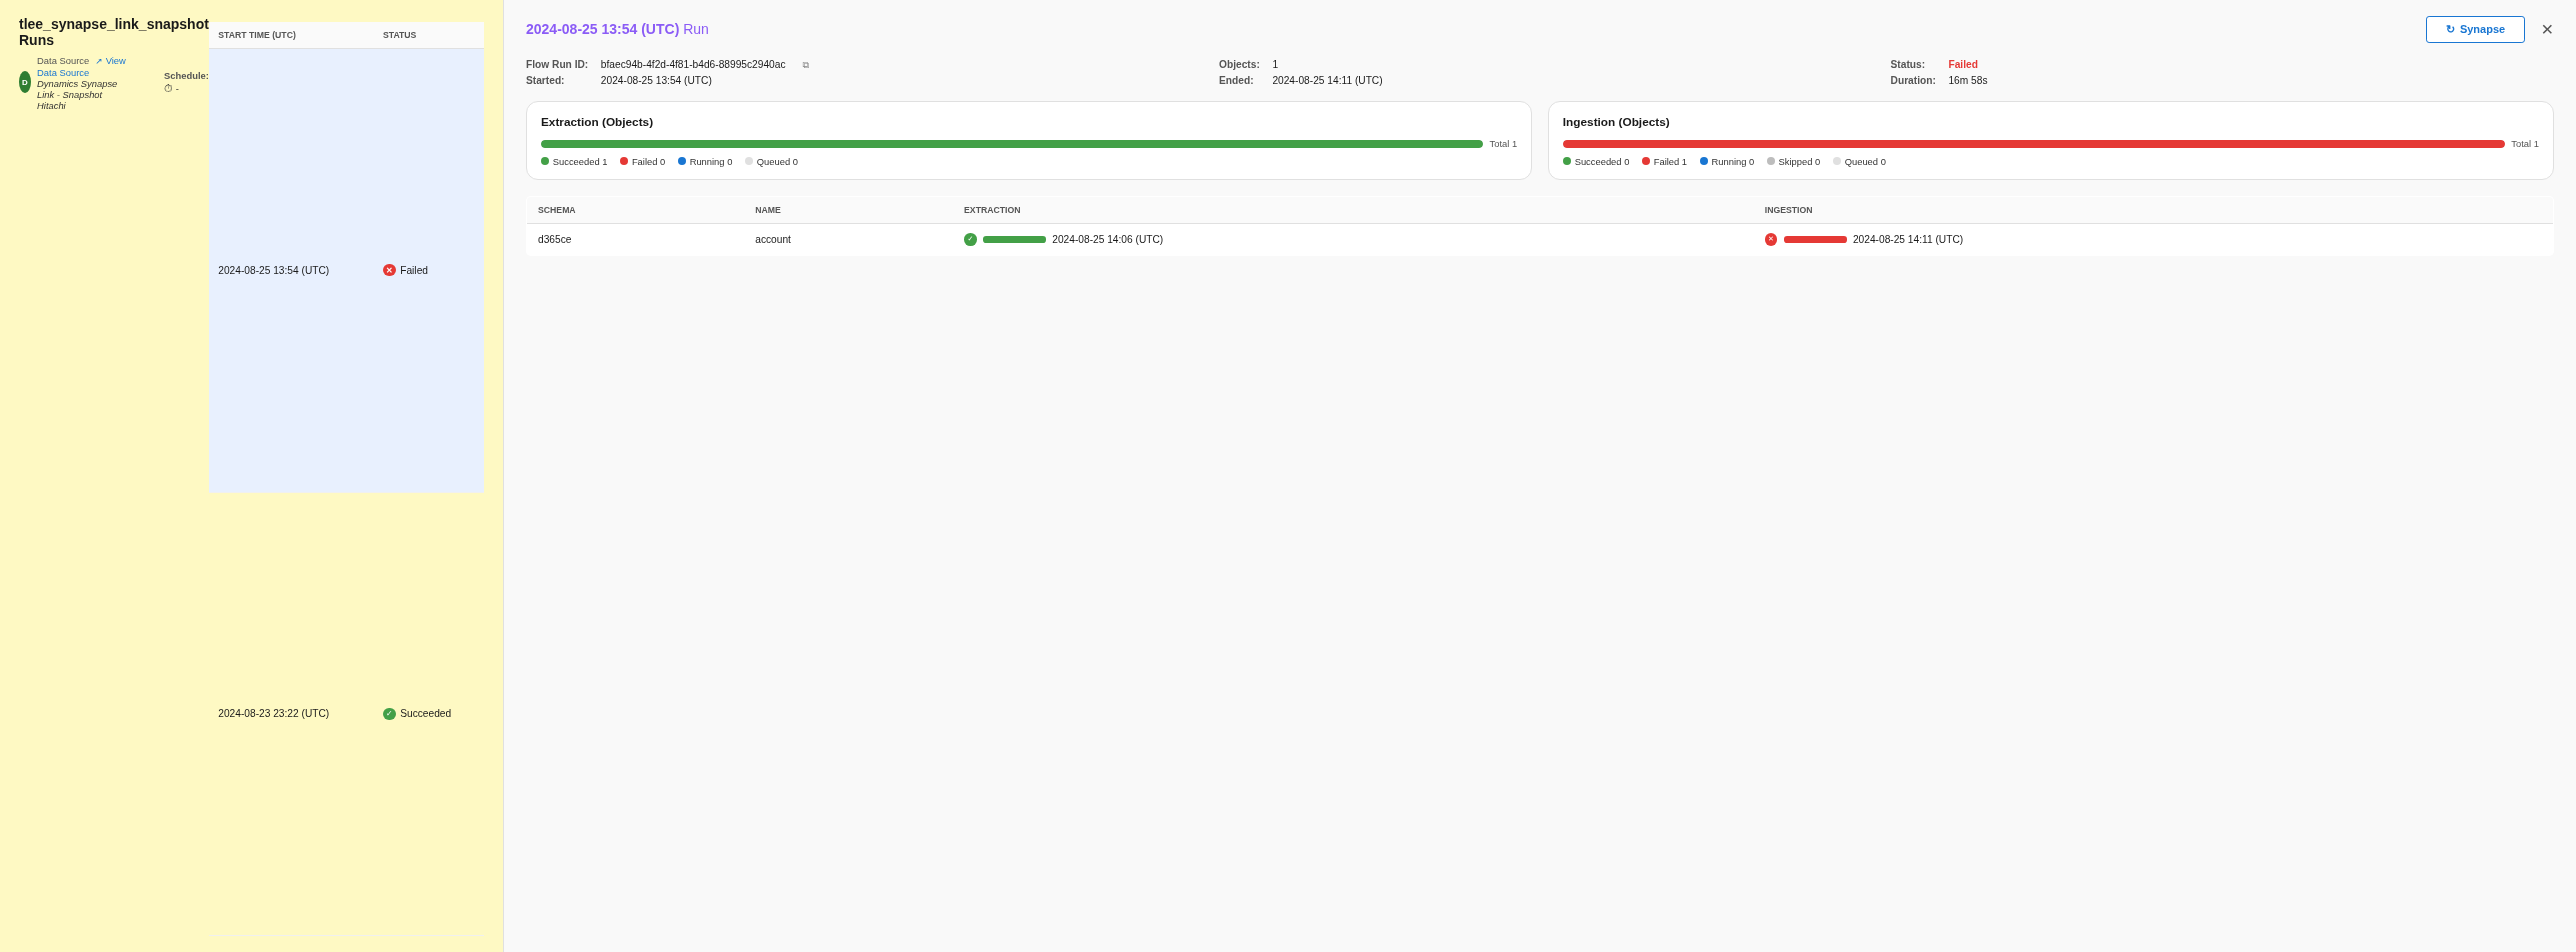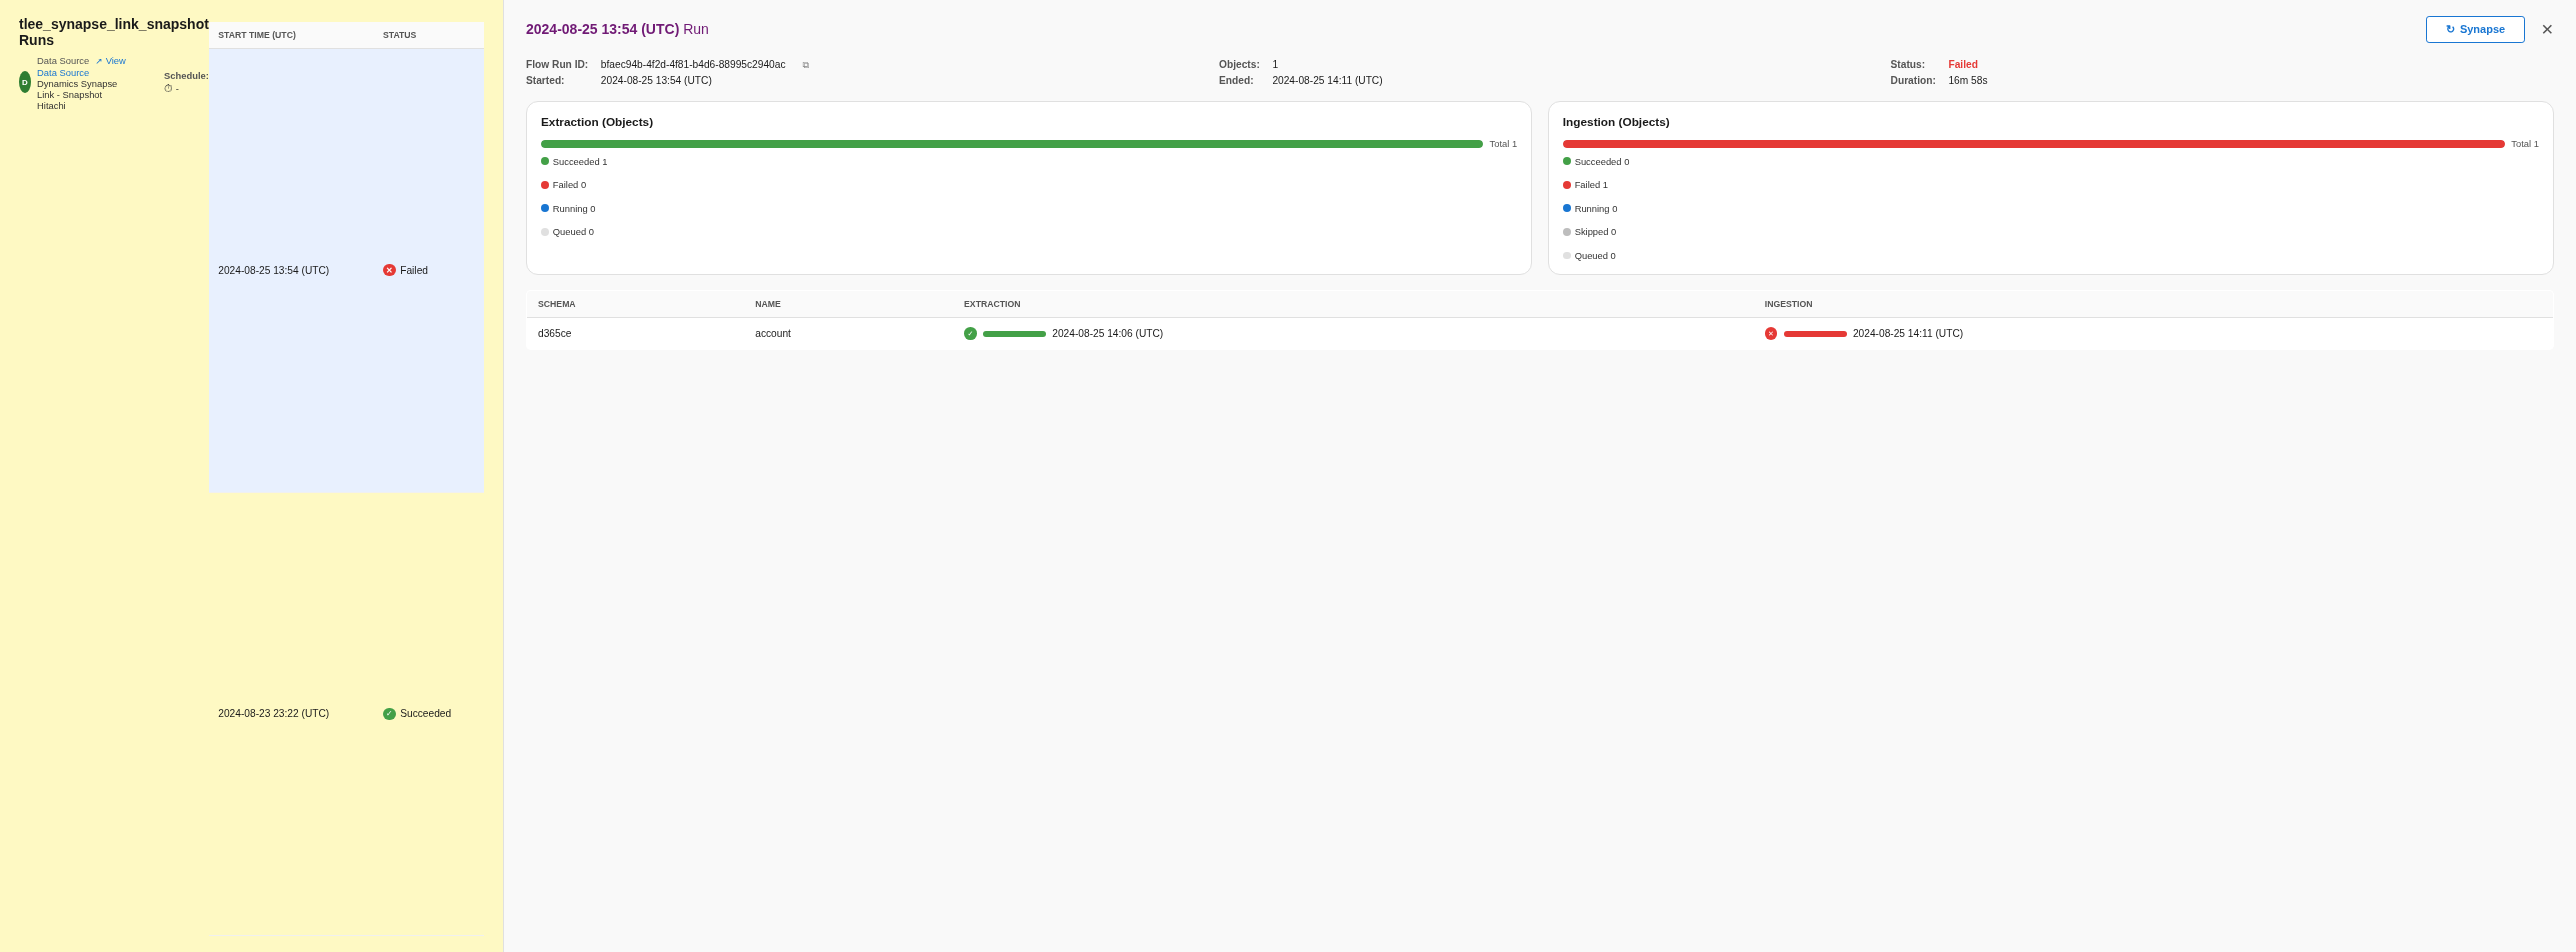--- a/index.html
+++ b/index.html
@@ -71,20 +71,21 @@
     .ds-link {
       font-size: 9.4px;
       color: #1976d2;
       text-decoration: none;
       cursor: pointer;
     }
 
     .ds-name {
       font-size: 9.4px;
       color: #333;
+      font-style: italic;
     }
 
     .schedule-section {
       margin-left: 25px;
     }
 
     .schedule-label {
       font-size: 9.4px;
       color: #555;
       font-weight: 600;
@@ -177,21 +178,21 @@
     .right-header {
       display: flex;
       align-items: center;
       justify-content: space-between;
       margin-bottom: 15.7px;
     }
 
     .run-title {
       font-size: 14px;
       font-weight: 400;
-      color: #701a75;
+      color: #8b5cf6;
     }
 
     .run-title strong {
       font-weight: 600;
     }
 
     .refresh-btn {
       background: #fff;
       border: 1.2px solid #1976d2;
       color: #1976d2;
@@ -302,21 +303,20 @@
     .progress-total {
       font-size: 9.4px;
       color: #555;
       white-space: nowrap;
     }
 
     .legend-row {
       display: flex;
       gap: 12.6px;
       flex-wrap: wrap;
-      flex-direction: column;
     }
 
     .legend-item {
       display: flex;
       align-items: center;
       gap: 3.9px;
       font-size: 9.4px;
       color: #333;
     }
 

